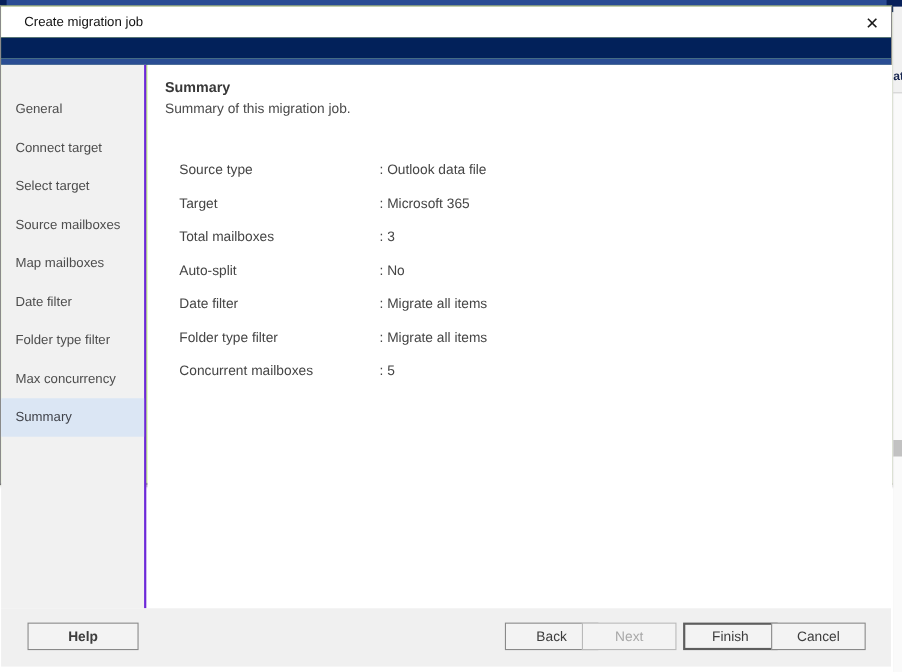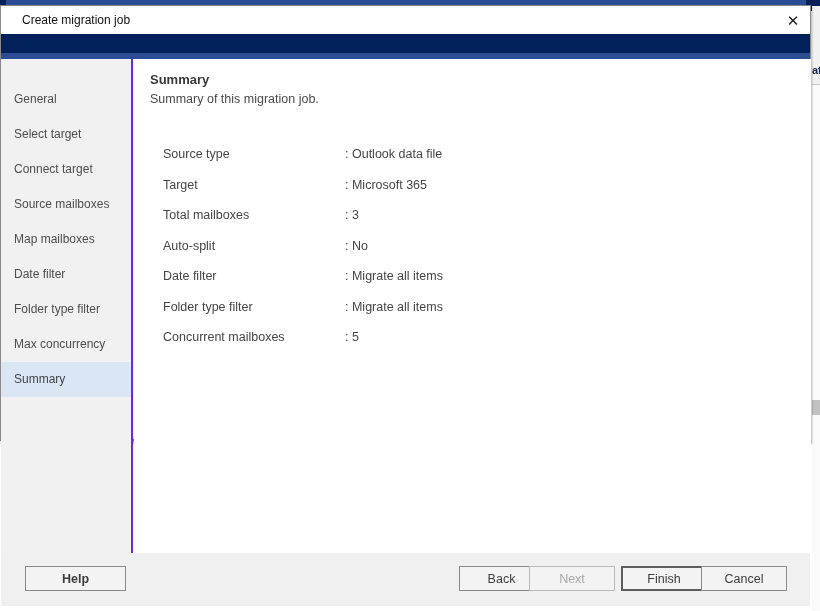--- a/index.html
+++ b/index.html
@@ -18,21 +18,21 @@
   .corner-block-right { position: absolute; right: 0; top: 0; width: 14px; height: 11px; background: #07205a; }
   .bg-sliver { position: absolute; left: 812px; top: 6px; width: 8px; height: 605px; background: #f1f1f1; overflow: hidden; }
   .bg-sliver .frag { position: absolute; left: 0px; top: 58px; font-size: 11px; font-weight: bold; color: #16254f; }
   .bg-sliver .hline { position: absolute; left: 0; top: 78px; width: 8px; height: 1px; background: #c9c9c9; }
   .bg-sliver .lower { position: absolute; left: 0; top: 79px; width: 8px; height: 526px; background: #fafafa; }
   .bg-sliver .thumb { position: absolute; left: 0; top: 394px; width: 8px; height: 15px; background: #c2c2c2; }
 
   
   .dialog {
     position: absolute; left: 0px; top: 5px; width: 811px; height: 436px;
-    background: #fef9c3;
+    background: #bef264;
     border: 1px solid #8a8a8a;
     border-bottom: 2px solid #6f6f6f;
     box-shadow: 1px 3px 2px rgba(0,0,0,0.30);
     padding-left: 32px;
   }
 
   .title-bar { position: absolute; left: 0; top: 0; width: 100%; height: 28px; background: #ffffff; }
   .title-bar .title { position: absolute; left: 21px; top: 7px; font-size: 12px; color: #111111; }
   .close-btn {
     position: absolute; right: 6px; top: 4px; width: 22px; height: 22px;
@@ -103,24 +103,24 @@
 
   <div class="banner-navy"></div>
   <div class="banner-blue"></div>
 
   <div class="sidebar">
 
   <div class="side-item">
         <span>General</span>
       </div>
       <div class="side-item">
-        <span>Select target</span>
+        <span>Connect target</span>
       </div>
       <div class="side-item">
-        <span>Connect target</span>
+        <span>Select target</span>
       </div>
       <div class="side-item">
         <span>Source mailboxes</span>
       </div>
       <div class="side-item">
         <span>Map mailboxes</span>
       </div>
       <div class="side-item">
         <span>Date filter</span>
       </div>

